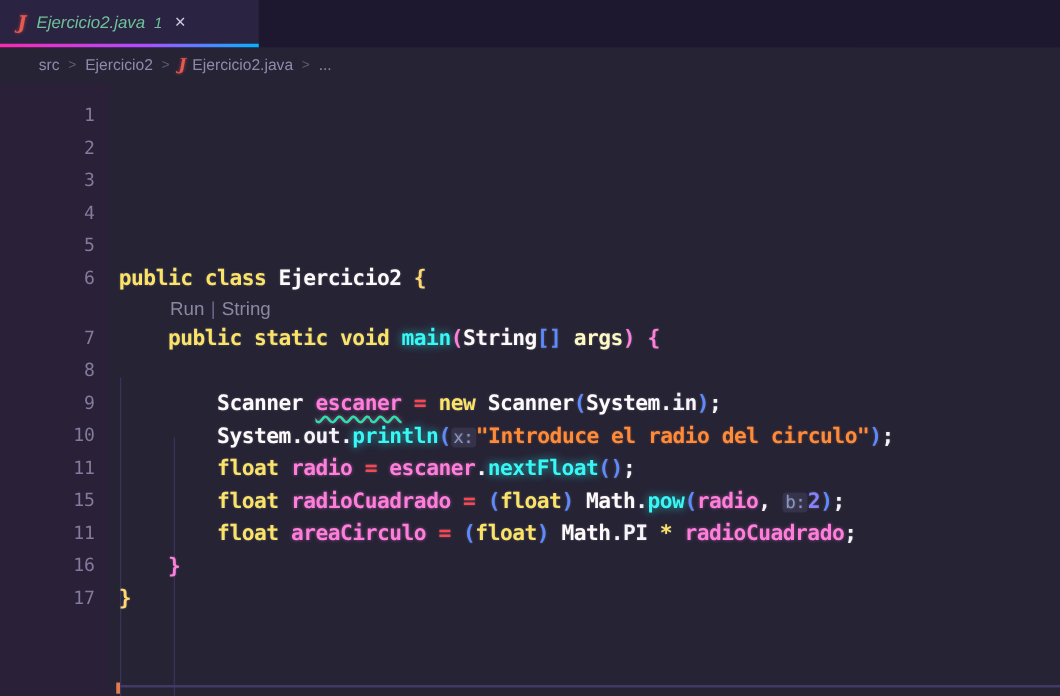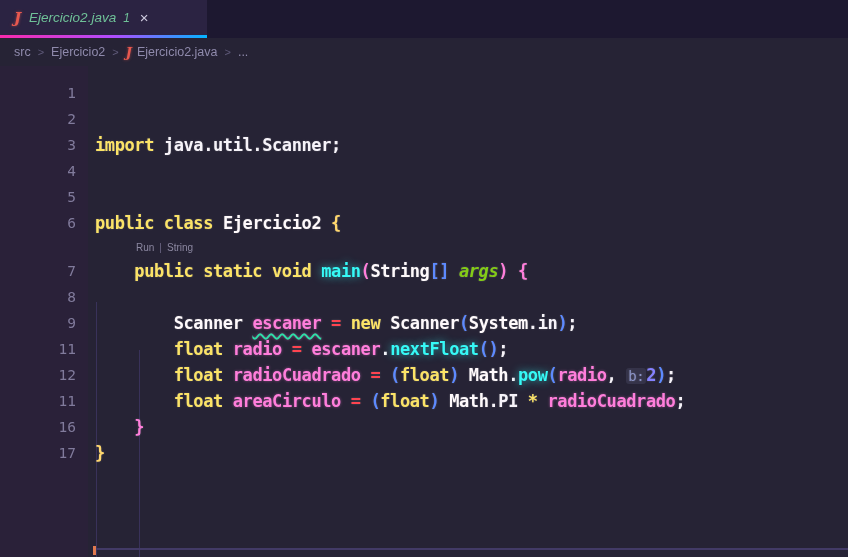--- a/index.html
+++ b/index.html
@@ -14,47 +14,47 @@
   .tab-underline { position:absolute; left:0; bottom:0; width:207px; height:3px;
          background:linear-gradient(90deg,#f92aad 0%,#b04dff 55%,#03b4ff 100%); }
   .java-icon { color:#e8584f; font-weight:bold; font-size:15px; font-style:italic;
          font-family:"DejaVu Serif", serif; margin-right:8px; text-shadow:0 0 3px rgba(232,88,79,.6); }
   .tab-title { color:#6fc198; font-style:italic; font-size:13.5px; }
   .tab-badge { color:#6fc198; font-style:italic; font-size:12px; margin-left:7px; }
   .tab-close { color:#cfcbdf; font-size:15px; margin-left:10px; cursor:pointer; }
 
   
   .breadcrumb { position:absolute; top:38px; left:0; width:680px; height:28px; background:#262335;
-         display:flex; align-items:center; padding-left:14px; font-size:12.5px; color:#8f8aac; }
+         display:flex; align-items:center; padding-left:31px; font-size:12.5px; color:#8f8aac; }
   .crumb { cursor:pointer; }
   .crumb-sep { color:#5f5a7a; margin:0 7px; font-size:11px; }
   .breadcrumb .java-icon { font-size:13px; margin-right:5px; }
 
   
   .editor { position:absolute; top:66px; left:0; width:848px; height:491px; background:#262335;
             padding-top:14px; font-family:"DejaVu Sans Mono", monospace; }
   .gutter-bg { position:absolute; top:0; left:0; width:88px; height:491px; background:#2a2139; }
   .code-row { position:relative; height:26px; display:flex; align-items:center; }
   .line-num { position:relative; width:88px; flex:0 0 88px; text-align:right; padding-right:12px;
               color:#817b9c; font-size:14.5px; font-weight:normal; cursor:pointer; }
   .code-text { white-space:pre; font-size:17px; font-weight:bold; margin-left:7px; letter-spacing:-0.4px;
                text-shadow:0 0 2px rgba(255,255,255,.22); cursor:text; }
   .lens-row { height:22px; display:flex; align-items:center; padding-left:136px;
-              font-family:"Liberation Sans", sans-serif; font-size:10px; color:#8b87a0; }
+              font-family:"Liberation Sans", sans-serif; font-size:15px; color:#8b87a0; }
   .lens-link { cursor:pointer; }
   .lens-sep { margin:0 5px; color:#6c6785; }
 
   
   .tk-pl  { color:#f6f3f9; }
   .tk-kw  { color:#fbe367; }
   .tk-cls { color:#fef9fb; }
   .tk-var { color:#ff7edb; text-shadow:0 0 3px rgba(255,126,219,.45); }
   .tk-varu{ color:#ff7edb; text-shadow:0 0 3px rgba(255,126,219,.45);
             text-decoration:underline wavy #2de0a7 1.5px; text-underline-offset:4px; }
-  .tk-arg { color:#84cc16; font-style:italic; }
+  .tk-arg { color:#fef9c3; }
   .tk-fn  { color:#36f9f6; text-shadow:0 0 8px rgba(54,249,246,.65); }
   .tk-str { color:#ff8b39; text-shadow:0 0 2px rgba(255,139,57,.4); }
   .tk-num { color:#8581ff; }
   .tk-op  { color:#fe4450; }
   .tk-opy { color:#fbe367; }
   .tk-b1  { color:#ffd76d; }
   .tk-b2  { color:#ff7edb; }
   .tk-b3  { color:#5d8aff; }
   .tk-hint{ color:#8b93c7; background:rgba(155,160,210,.13); border-radius:3px;
             padding:0 2px; font-size:14px; font-weight:normal; }
@@ -101,21 +101,20 @@
     <div class="guide" id="guide-b"></div>
     <div id="code-area">
         <div class="code-row">
           <span class="line-num">1</span>
         </div>
         <div class="code-row">
           <span class="line-num">2</span>
         </div>
         <div class="code-row">
           <span class="line-num">3</span>
-          <span class="code-text"><span class="tk-kw">import</span><span class="tk-pl"> java.util.Scanner;</span></span>
         </div>
         <div class="code-row">
           <span class="line-num">4</span>
           <span class="code-text"></span>
         </div>
         <div class="code-row">
           <span class="line-num">5</span>
           <span class="code-text"></span>
         </div>
         <div class="code-row">
@@ -133,25 +132,29 @@
         </div>
         <div class="code-row">
           <span class="line-num">8</span>
           <span class="code-text"></span>
         </div>
         <div class="code-row">
           <span class="line-num">9</span>
           <span class="code-text"><span class="tk-pl">        </span><span class="tk-cls">Scanner</span><span class="tk-pl"> </span><span class="tk-varu">escaner</span><span class="tk-pl"> </span><span class="tk-op">=</span><span class="tk-pl"> </span><span class="tk-kw">new</span><span class="tk-pl"> </span><span class="tk-cls">Scanner</span><span class="tk-b3">(</span><span class="tk-cls">System</span><span class="tk-pl">.in</span><span class="tk-b3">)</span><span class="tk-pl">;</span></span>
         </div>
         <div class="code-row">
+          <span class="line-num">10</span>
+          <span class="code-text"><span class="tk-pl">        </span><span class="tk-cls">System</span><span class="tk-pl">.out.</span><span class="tk-fn">println</span><span class="tk-b3">(</span><span class="tk-hint">x:</span><span class="tk-str">"Introduce el radio del circulo"</span><span class="tk-b3">)</span><span class="tk-pl">;</span></span>
+        </div>
+        <div class="code-row">
           <span class="line-num">11</span>
           <span class="code-text"><span class="tk-pl">        </span><span class="tk-kw">float</span><span class="tk-pl"> </span><span class="tk-var">radio</span><span class="tk-pl"> </span><span class="tk-op">=</span><span class="tk-pl"> </span><span class="tk-var">escaner</span><span class="tk-pl">.</span><span class="tk-fn">nextFloat</span><span class="tk-b3">()</span><span class="tk-pl">;</span></span>
         </div>
         <div class="code-row">
-          <span class="line-num">12</span>
+          <span class="line-num">15</span>
           <span class="code-text"><span class="tk-pl">        </span><span class="tk-kw">float</span><span class="tk-pl"> </span><span class="tk-var">radioCuadrado</span><span class="tk-pl"> </span><span class="tk-op">=</span><span class="tk-pl"> </span><span class="tk-b3">(</span><span class="tk-kw">float</span><span class="tk-b3">)</span><span class="tk-pl"> </span><span class="tk-cls">Math</span><span class="tk-pl">.</span><span class="tk-fn">pow</span><span class="tk-b3">(</span><span class="tk-var">radio</span><span class="tk-pl">, </span><span class="tk-hint">b:</span><span class="tk-num">2</span><span class="tk-b3">)</span><span class="tk-pl">;</span></span>
         </div>
         <div class="code-row">
           <span class="line-num">11</span>
           <span class="code-text"><span class="tk-pl">        </span><span class="tk-kw">float</span><span class="tk-pl"> </span><span class="tk-var">areaCirculo</span><span class="tk-pl"> </span><span class="tk-op">=</span><span class="tk-pl"> </span><span class="tk-b3">(</span><span class="tk-kw">float</span><span class="tk-b3">)</span><span class="tk-pl"> </span><span class="tk-cls">Math</span><span class="tk-pl">.PI </span><span class="tk-opy">*</span><span class="tk-pl"> </span><span class="tk-var">radioCuadrado</span><span class="tk-pl">;</span></span>
         </div>
         <div class="code-row">
           <span class="line-num">16</span>
           <span class="code-text"><span class="tk-pl">    </span><span class="tk-b2">}</span></span>
         </div>

